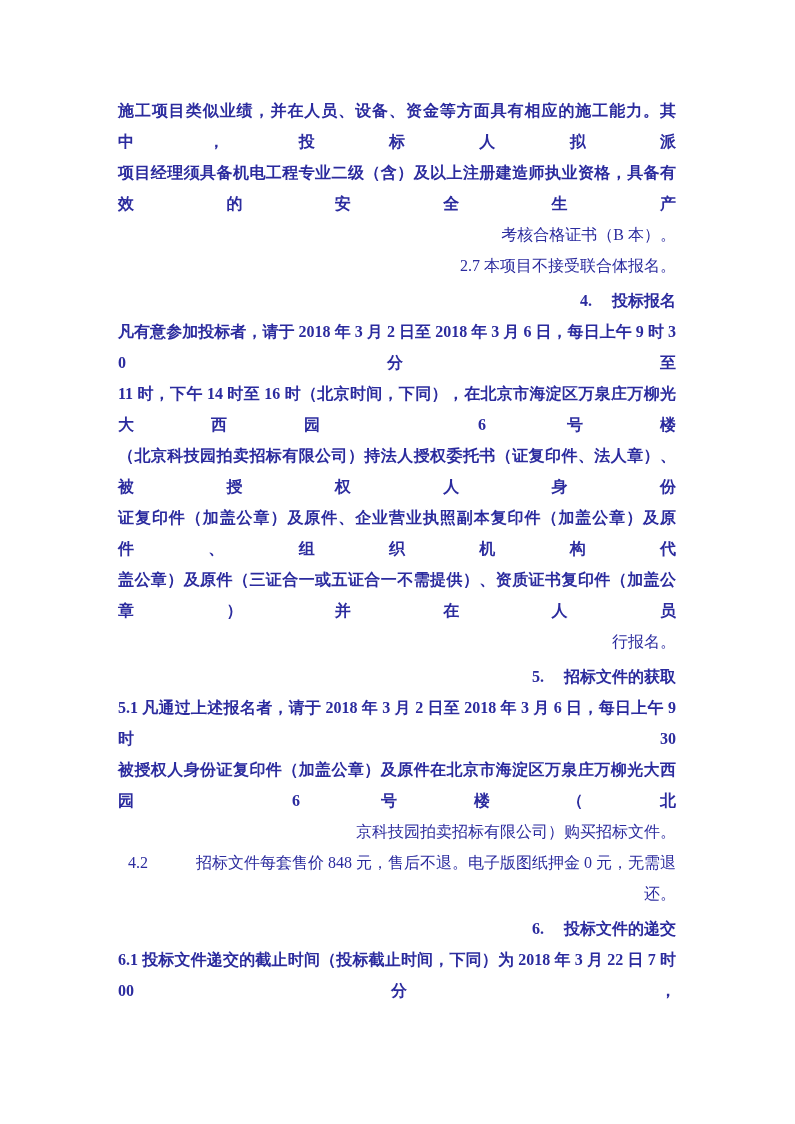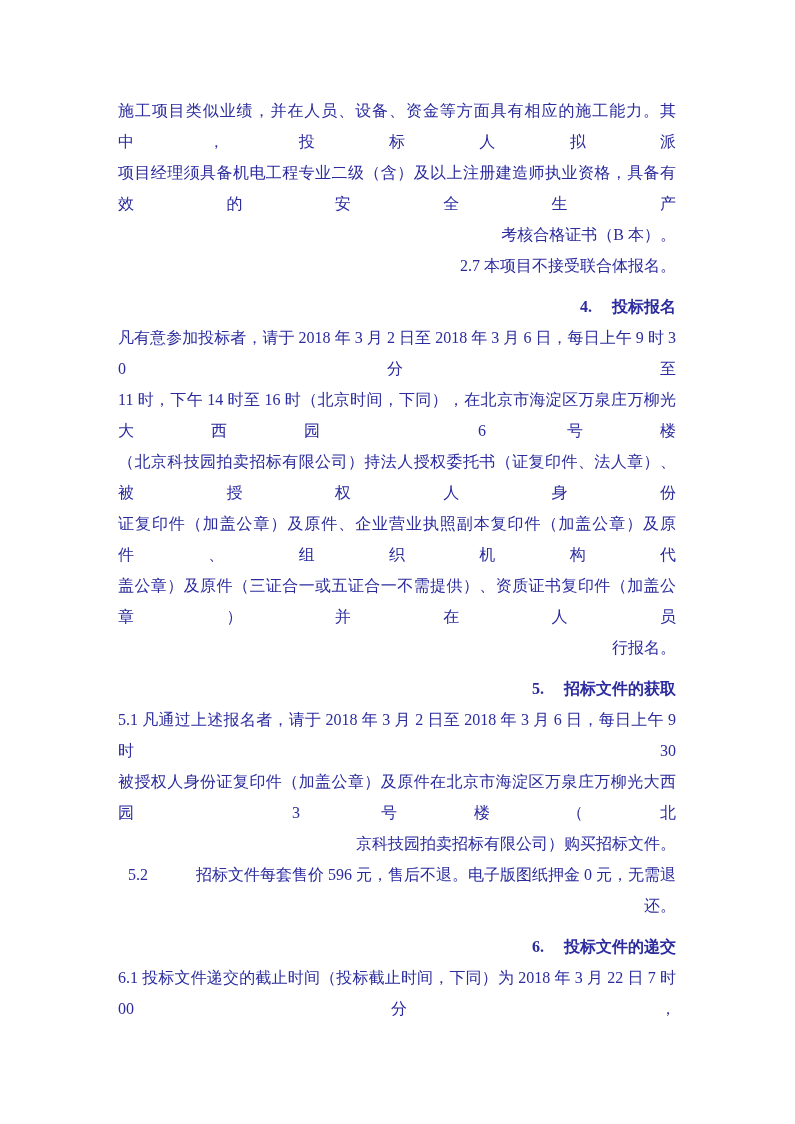--- a/index.html
+++ b/index.html
@@ -23,43 +23,44 @@
   .line {
     font-size: 16px;
     line-height: 31px;
     white-space: normal;
     word-break: break-all;
     text-align: right;
   }
   .line.justify {
     text-align: justify;
     text-align-last: justify;
+    font-weight: bold;
   }
   .line.heading {
     font-weight: 600;
-    margin-top: 10px;
+    margin-top: 4px;
   }
 </style>
 </head>
 <body>
 
 <div class="page">
   <div class="doc-body" id="doc-body" style="color: rgb(43, 43, 158);">
       <div class="line body justify">施工项目类似业绩，并在人员、设备、资金等方面具有相应的施工能力。其中，投标人拟派</div>
       <div class="line body justify">项目经理须具备机电工程专业二级（含）及以上注册建造师执业资格，具备有效的安全生产</div>
       <div class="line body">考核合格证书（B 本）。</div>
       <div class="line body">2.7  本项目不接受联合体报名。</div>
       <div class="line heading">4.　 投标报名</div>
       <div class="line body justify">凡有意参加投标者，请于 2018 年 3 月  2 日至 2018 年  3  月  6  日，每日上午 9 时 30 分至</div>
       <div class="line body justify">11 时，下午 14 时至 16 时（北京时间，下同），在北京市海淀区万泉庄万柳光大西园 6 号楼</div>
       <div class="line body justify">（北京科技园拍卖招标有限公司）持法人授权委托书（证复印件、法人章）、被授权人身份</div>
       <div class="line body justify">证复印件（加盖公章）及原件、企业营业执照副本复印件（加盖公章）及原件、组织机构代</div>
       <div class="line body justify">盖公章）及原件（三证合一或五证合一不需提供）、资质证书复印件（加盖公章）并在人员</div>
       <div class="line body">行报名。</div>
       <div class="line heading">5.　 招标文件的获取</div>
       <div class="line body justify">5.1  凡通过上述报名者，请于 2018 年  3  月  2  日至 2018 年  3  月  6  日，每日上午 9 时 30</div>
-      <div class="line body justify">被授权人身份证复印件（加盖公章）及原件在北京市海淀区万泉庄万柳光大西园 3 号楼（北</div>
+      <div class="line body justify">被授权人身份证复印件（加盖公章）及原件在北京市海淀区万泉庄万柳光大西园 6 号楼（北</div>
       <div class="line body">京科技园拍卖招标有限公司）购买招标文件。</div>
-      <div class="line body">5.2　　　招标文件每套售价 596 元，售后不退。电子版图纸押金 0 元，无需退还。</div>
+      <div class="line body">4.2　　　招标文件每套售价 848 元，售后不退。电子版图纸押金 0 元，无需退还。</div>
       <div class="line heading">6.　 投标文件的递交</div>
       <div class="line body justify">6.1  投标文件递交的截止时间（投标截止时间，下同）为 2018 年  3  月  22  日 7 时 00 分，</div>
     </div>
 </div>
 
 </body></html>

